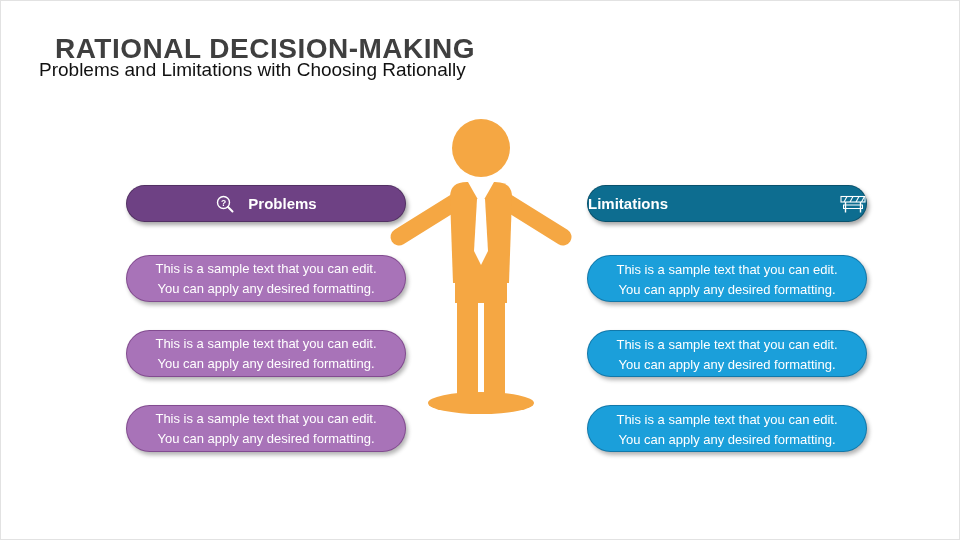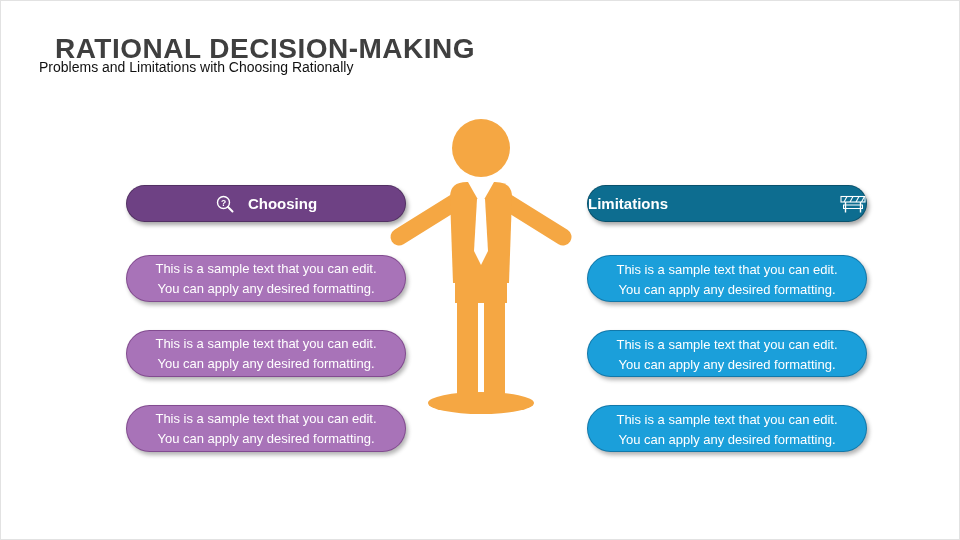--- a/index.html
+++ b/index.html
@@ -8,21 +8,21 @@
     border:1px solid #e2e2e2;overflow:hidden;
     font-family:"Liberation Sans", sans-serif;
   }
   .title{
     position:absolute;left:38px;top:16px;margin:16px;
     font-size:28px;font-weight:bold;letter-spacing:.5px;
     color:var(--title-gray,#3f3f3f);
   }
   .subtitle{
     position:absolute;left:38px;top:58px;margin:0;
-    font-size:14px;font-weight:normal;color:var(--subtitle-black,#111);
+    font-size:19px;font-weight:normal;color:var(--subtitle-black,#111);
   }
   .person{position:absolute;left:375px;top:112px;}
   .pill{
     position:absolute;width:280px;box-sizing:border-box;
     display:flex;align-items:center;justify-content:center;
     color:#fff;text-align:center;
   }
   .pill.hdr{
     height:37px;border-radius:19px;font-size:15px;font-weight:bold;
     gap:13px;box-shadow:2px 3px 4px rgba(0,0,0,.35);
@@ -66,21 +66,21 @@
     <polygon points="92,69 118,69 105,92" fill="#ffffff"></polygon>
     <polygon points="101,86 109,86 112,138 105,152 98,138" fill="#ffffff"></polygon>
   </svg>
 
   <div class="pill hdr hdr-purple col-left row-h">
     <svg class="icon" width="20" height="20" viewBox="0 0 20 20">
       <circle cx="8.5" cy="8.5" r="6" fill="none" stroke="#fff" stroke-width="1.4"></circle>
       <line x1="13" y1="13" x2="17.5" y2="17.5" stroke="#fff" stroke-width="2" stroke-linecap="round"></line>
       <text x="8.5" y="11.6" font-size="8.5" fill="#fff" text-anchor="middle" font-family="Liberation Sans, sans-serif">?</text>
     </svg>
-    <span>Choosing</span>
+    <span>Problems</span>
   </div>
 
   <div class="pill item item-purple col-left row-0">
     <div>This is a sample text that you can edit.</div>
     <div>You can apply any desired formatting.</div>
   </div>
   <div class="pill item item-purple col-left row-1">
     <div>This is a sample text that you can edit.</div>
     <div>You can apply any desired formatting.</div>
   </div>

